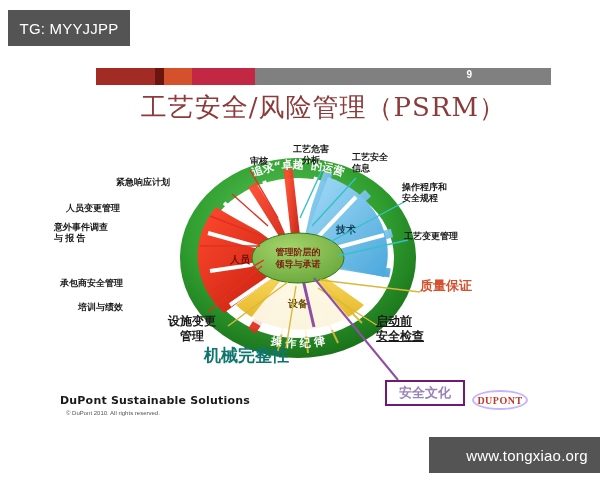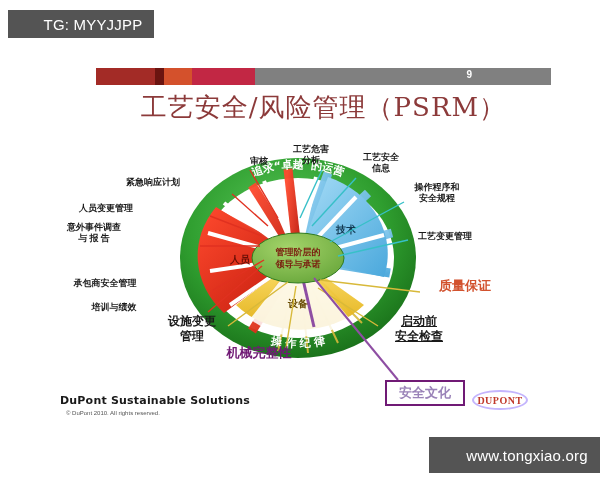--- a/index.html
+++ b/index.html
@@ -21,23 +21,22 @@
     background: #545454;
     color: #ffffff;
     font-family: "Liberation Sans", sans-serif;
     display: flex;
     align-items: center;
     justify-content: center;
     letter-spacing: 0.2px;
   }
   #wm-tag {
     left: 8px;  top: 10px;
-    width: 122px; height: 28px;
+    width: 122px; height: 36px;
     font-size: 15px;
-    padding-left: 24px;
   }
   #wm-url {
     left: 429px; top: 437px;
     width: 196px; height: 36px;
     font-size: 15px;
   }
 
   
   #slide {
     position: absolute;
@@ -87,26 +86,26 @@
   
   .label {
     position: absolute;
     font-family: "DejaVu Sans", "Liberation Sans", sans-serif;
     font-weight: bold;
     font-size: 9px;
     color: #1a1a1a;
     line-height: 1.25;
     white-space: pre-line;
   }
-  .label.left  { text-align: center; }
+  .label.left  { text-align: left; }
   .label.center{ text-align: center; }
 
   .lbl-big { font-size: 12px; }
   .lbl-quality  { color: #d2522e; font-size: 13px; }
-  .lbl-mech     { color: #701a75; font-size: 13px; }
+  .lbl-mech     { color: #0f766e; font-size: 17px; }
   .lbl-culture  { color: #9a83b8; font-size: 13px; }
 
   #label-safety-culture-box {
     position: absolute;
     left: 385px; top: 330px;
     width: 80px; height: 26px;
     border: 2px solid #701a75;
     box-sizing: border-box;
     display: flex;
     align-items: center;

